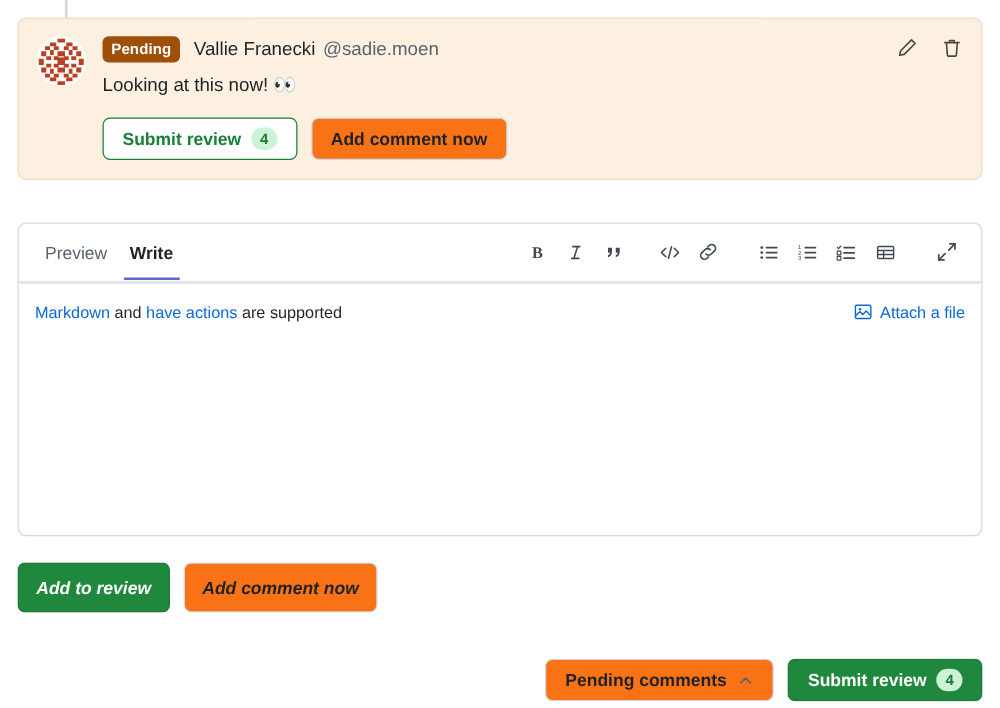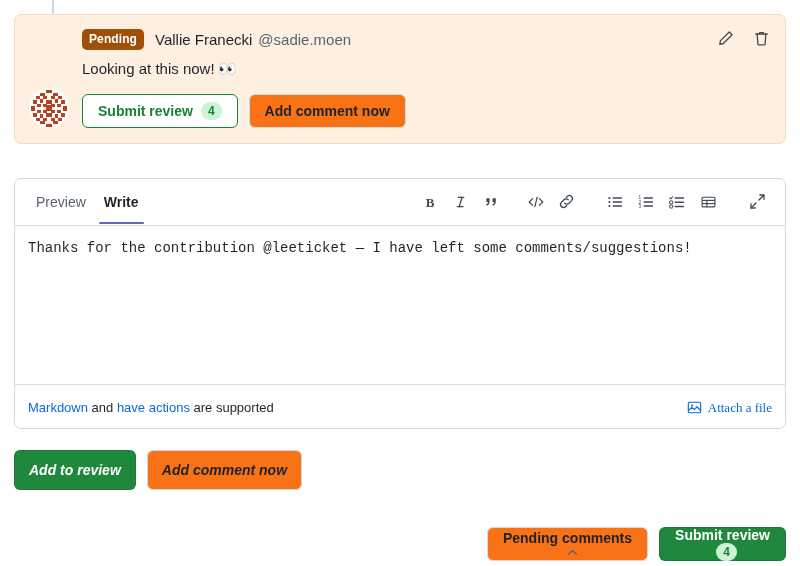--- a/index.html
+++ b/index.html
@@ -22,21 +22,21 @@
   
   .pending-banner {
     position: absolute;
     left: 14px; top: 14px;
     width: 772px;
     background: #fdf0e1;
     border: 1px solid #f0dcc4;
     border-radius: 7px;
     padding: 13px 14px 15px 14px;
   }
-  .banner-row { display: flex; align-items: flex-end; }
+  .banner-row { display: flex; align-items: flex-start; }
   .avatar {
     width: 40px; height: 40px; border-radius: 50%;
     flex: 0 0 40px;
     background: #ffffff;
     overflow: hidden;
     margin-right: 13px;
     margin-top: 1px;
   }
   .avatar svg { display: block; width: 40px; height: 40px; }
   .banner-body { flex: 1 1 auto; min-width: 0; }
@@ -205,42 +205,41 @@
     padding: 0 13px;
   }
   .foot-left { font-size: 13px; color: #1f2328; }
   .foot-left a { color: #0969da; text-decoration: none; }
   .foot-right {
     margin-left: auto;
     display: inline-flex; align-items: center;
     font-size: 13px; color: #0969da;
     cursor: pointer;
     gap: 6px;
-    font-family: Liberation Serif, serif;
   }
   .foot-right svg { display: block; }
 
   
   .action-row {
     position: absolute;
     left: 14px; top: 450px;
     display: flex;
     gap: 11px;
   }
   .action-row .btn { height: 40px; font-size: 14px; padding: 0 14px; font-style: italic; }
 
   
   .footer-row {
     position: absolute;
     right: 14px; top: 527px;
     display: flex;
     gap: 11px;
     align-items: center;
   }
-  .footer-row .btn { height: 34px; font-size: 14px; flex-direction: column; }
+  .footer-row .btn { height: 34px; font-size: 14px; }
   .chev {
     margin-left: 9px;
     display: inline-flex;
     color: #59636e;
   }
   .chev svg { display: block; }
 </style>
 </head>
 <body>
 
@@ -428,23 +427,20 @@
               <path d="M10.2 1.9h3.9v3.9"></path>
             <path d="M6.6 9.4L2 14"></path>
               <path d="M5.8 14.1H1.9v-3.9"></path>
           </svg>
         </span>
       </div>
     </div>
 
     <div class="editor-divider"></div>
 
-    <div class="editor-body">
-      <div class="editor-text">Thanks for the contribution @leeticket — I have left some comments/suggestions!</div>
-    </div>
 
     <div class="editor-divider"></div>
 
     <div class="editor-foot">
       <div class="foot-left"><a href="#">Markdown</a><span> and </span><a href="#">have actions</a><span> are supported</span></div>
 
       <div class="foot-right">
         <span>
           <svg width="15" height="15" viewBox="0 0 16 16" fill="none" stroke="currentColor" stroke-width="1.2">
             <rect x="1.4" y="2.4" width="13.2" height="11.2" rx="1.2"></rect>

